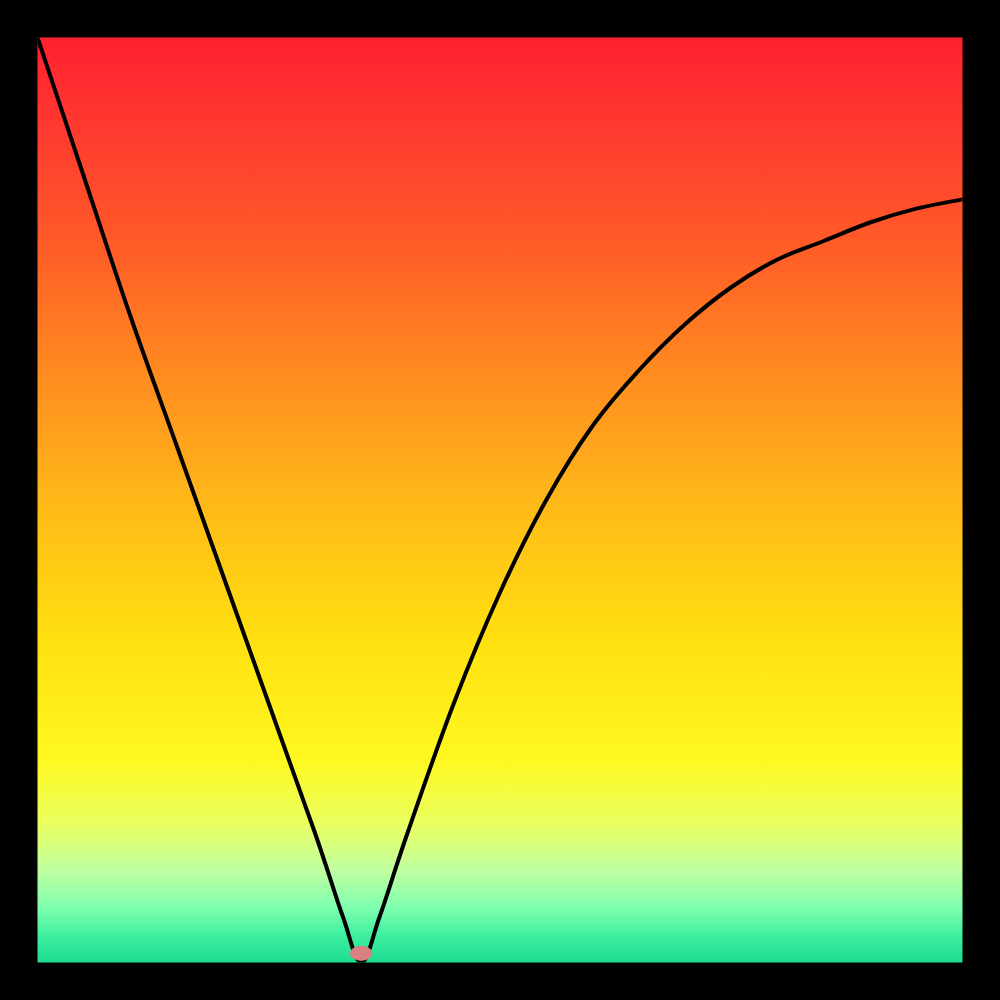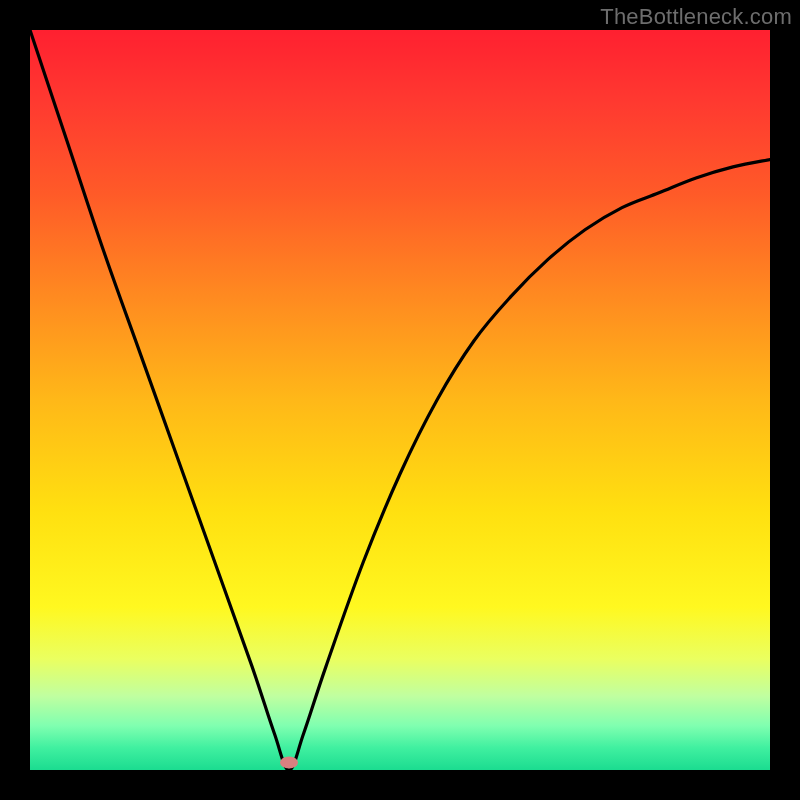--- a/index.html
+++ b/index.html
@@ -54,15 +54,14 @@
 
   <div class="plot-area">
 
     <svg class="curve" width="740" height="740" viewBox="0 0 740 740">
       <path fill="none" stroke="#000" stroke-width="3.2" stroke-linecap="round" d="M 0,0 C 6.66,19.98 23.68,71.03999999999999 37,111 C 50.32,150.96 60.68,183.372 74,222 C 87.32,260.628 97.68,288.304 111,325.59999999999997 C 124.32,362.89599999999996 134.68,391.904 148,429.2 C 161.32,466.496 171.68,495.50399999999996 185,532.8 C 198.32,570.096 211.344,605.764 222,636.4 C 232.656,667.036 237.54000000000002,684.352 244.20000000000002,703 C 250.86,721.648 253.672,740 259,740 C 264.328,740 267.14,721.648 273.8,703 C 280.46000000000004,684.352 285.344,667.036 296,636.4 C 306.656,605.764 319.68,567.4319999999999 333,532.8 C 346.32,498.16799999999995 356.68,473.304 370,444 C 383.32,414.696 393.68000000000006,393.976 407.00000000000006,370 C 420.32000000000005,346.024 430.68,329.44800000000004 444,310.8 C 457.32,292.152 467.68,281.05199999999996 481,266.4 C 494.32,251.748 504.68,241.388 518,229.40000000000003 C 531.32,217.41200000000006 541.68,209.12400000000008 555,199.80000000000007 C 568.32,190.47600000000006 578.68,184.26000000000005 592,177.60000000000002 C 605.32,170.94 615.68,168.12799999999996 629,162.79999999999995 C 642.32,157.47199999999995 652.68,152.66199999999998 666,148 C 679.32,143.33800000000002 689.68,140.2300000000001 703,136.9000000000001 C 716.32,133.57000000000008 733.34,130.83200000000002 740,129.5" id="curve-path"></path>
       <ellipse id="marker" rx="9" ry="6" fill="#d98080" cx="259" cy="732.6"></ellipse>
     </svg>
 
   </div>
 
-  <div class="watermark">TheBottleneck.com</div>
 
 </div>
 
 </body></html>

